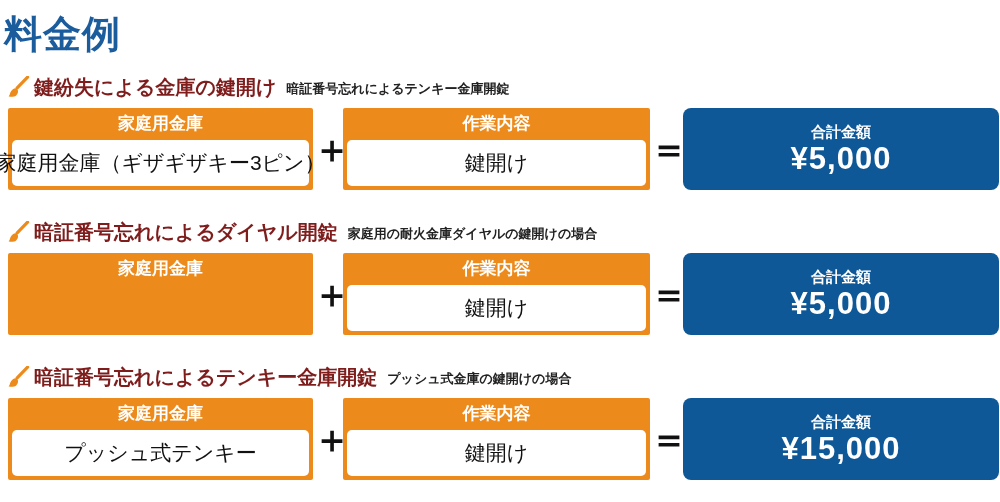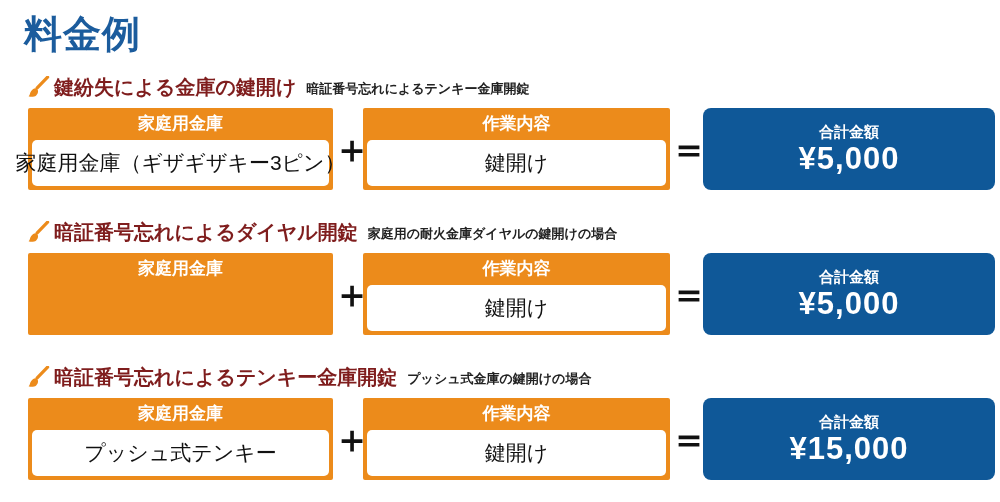--- a/index.html
+++ b/index.html
@@ -3,21 +3,21 @@
 <meta charset="utf-8">
 <style>
   * { box-sizing: border-box; }
   html,body { margin:0; padding:0; background:#ffffff; }
   body {
     width:1000px; height:502px;
     font-family:"Liberation Sans","DejaVu Sans",sans-serif;
     color:#151515;
     overflow:hidden;
   }
-  .wrap { padding-top:10px;padding-left:20px; }
+  .wrap { padding-top:10px; }
 
   .page-title {
     margin:0 0 0 4px;
     font-size:38px; line-height:48px;
     font-weight:bold; color:#1b5c9d;
     letter-spacing:1px;
   }
 
   .section { margin-top:30px; }
   .section.first { margin-top:17px; }
@@ -57,21 +57,21 @@
     flex:1; display:flex; align-items:center; justify-content:center;
     font-size:21px; color:#111111; white-space:nowrap;
   }
   .op {
     font-size:38px; font-weight:bold; color:#111111;
     text-align:center; line-height:82px;
   }
   .op.plus  { width:30px; }
   .op.equal { width:33px; }
   .total-box {
-    width:292px; height:82px;
+    width:316px; height:82px;
     background:#0f5898; border-radius:8px;
     display:flex; flex-direction:column;
     align-items:center; justify-content:center;
     color:#ffffff;
   }
   .total-head { font-size:15px; font-weight:bold; line-height:20px; }
   .total-value { font-size:31px; font-weight:bold; line-height:34px; letter-spacing:1px; }
 </style>
 </head>
 <body>

